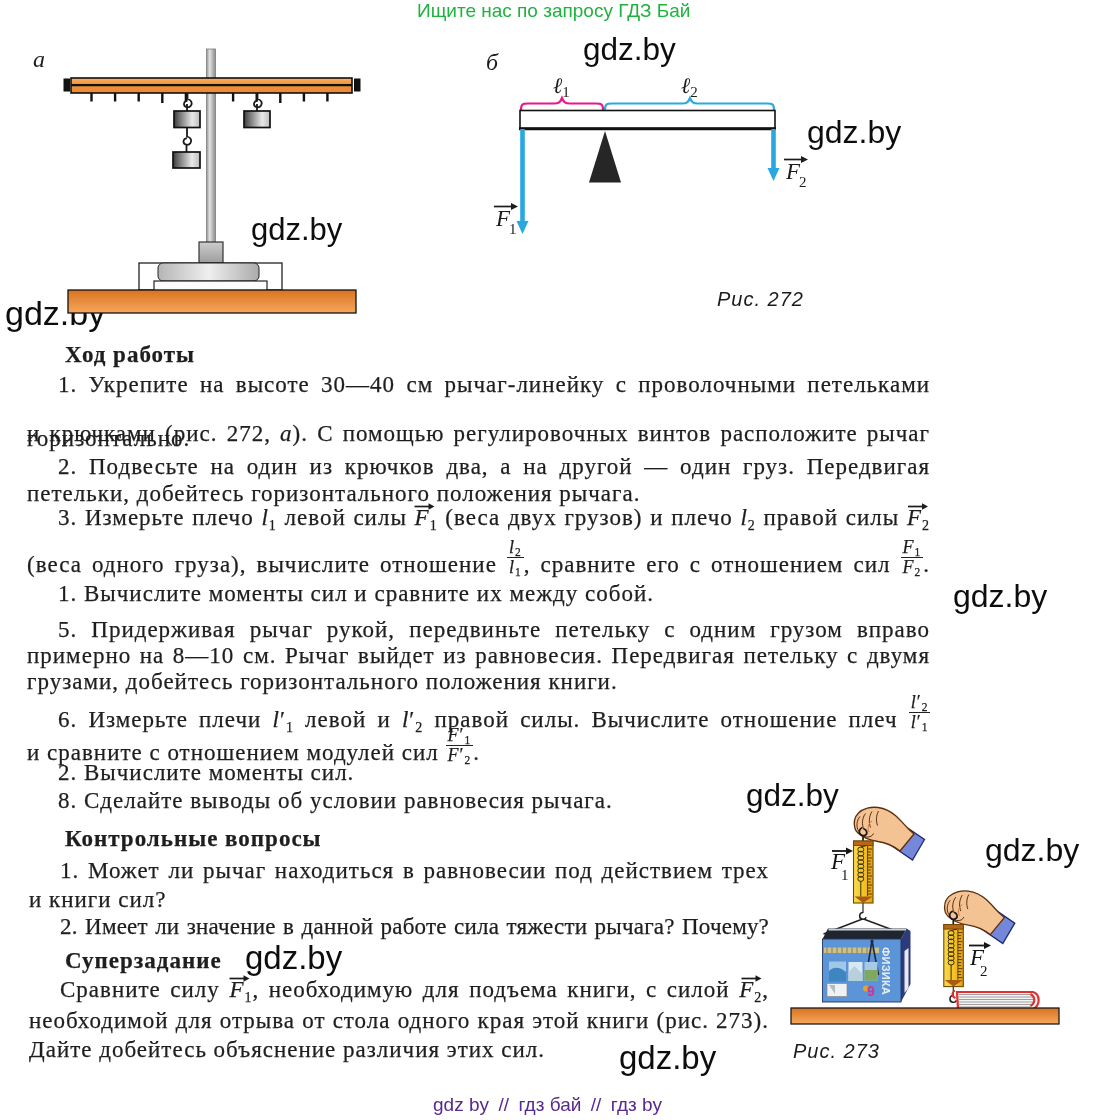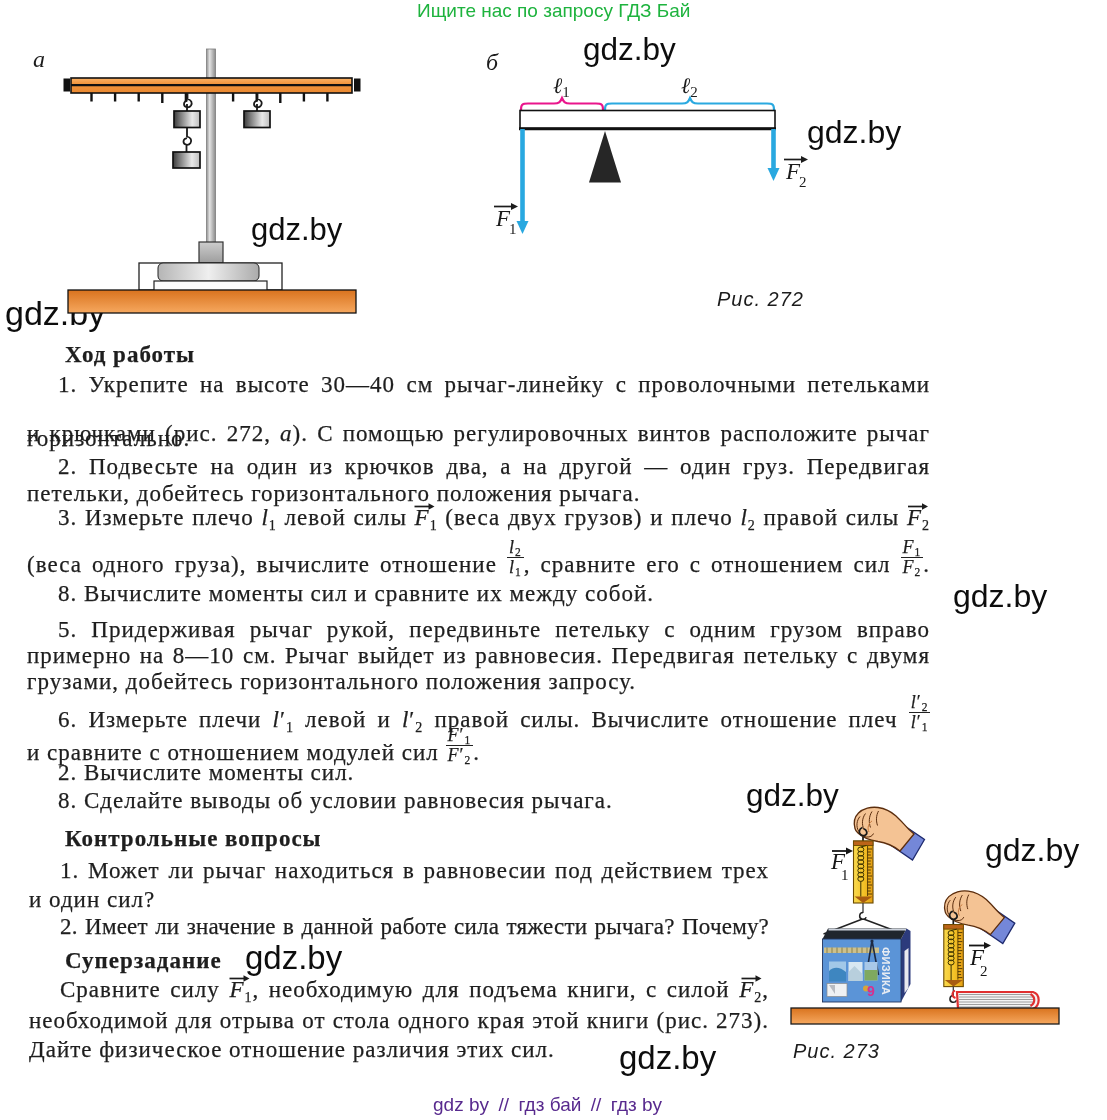--- a/index.html
+++ b/index.html
@@ -36,36 +36,36 @@
 <div class="wm" style="left:433px;top:1094px;font-size:19px;color:#582a8e">gdz by // гдз бай // гдз by</div>
 
 <div class="ln hd" style="top:342px">Ход работы</div>
 <div class="ln jf in" style="top:372px">1. Укрепите на высоте 30—40 см рычаг-линейку с проволочными петельками</div>
 <div class="ln jf" style="top:421px">и крючками (рис. 272, <i>а</i>). С помощью регулировочных винтов расположите рычаг</div>
 <div class="ln" style="top:426px">горизонтально.</div>
 <div class="ln jf in" style="top:454px">2. Подвесьте на один из крючков два, а на другой — один груз. Передвигая</div>
 <div class="ln" style="top:481px">петельки, добейтесь горизонтального положения рычага.</div>
 <div class="ln jf in" style="top:505px">3. Измерьте плечо <i>l</i><sub>1</sub> левой силы <span class="vec">F</span><sub>1</sub> (веса двух грузов) и плечо <i>l</i><sub>2</sub> правой силы <span class="vec">F</span><sub>2</sub></div>
 <div class="ln jf" style="top:547px">(веса одного груза), вычислите отношение <span class="fr"><span class="n"><i>l</i><sub>2</sub></span><span class="d"><i>l</i><sub>1</sub></span></span>, сравните его с отношением сил <span class="fr"><span class="n"><i>F</i><sub>1</sub></span><span class="d"><i>F</i><sub>2</sub></span></span>.</div>
-<div class="ln in" style="top:581px">8. Вычислите моменты сил и сравните их между собой.</div>
+<div class="ln in" style="top:581px">1. Вычислите моменты сил и сравните их между собой.</div>
 <div class="ln jf in" style="top:617px">5. Придерживая рычаг рукой, передвиньте петельку с одним грузом вправо</div>
 <div class="ln jf" style="top:643px">примерно на 8—10 см. Рычаг выйдет из равновесия. Передвигая петельку с двумя</div>
-<div class="ln" style="top:669px">грузами, добейтесь горизонтального положения запросу.</div>
+<div class="ln" style="top:669px">грузами, добейтесь горизонтального положения книги.</div>
 <div class="ln in" id="p6l1" style="top:702px;word-spacing:4.4px">6. Измерьте плечи <i>l</i>′<sub>1</sub> левой и <i>l</i>′<sub>2</sub> правой силы. Вычислите отношение плеч <span class="fr"><span class="n"><i>l</i>′<sub>2</sub></span><span class="d"><i>l</i>′<sub>1</sub></span></span></div>
 <div class="ln" style="top:735px">и сравните с отношением модулей сил <span class="fr"><span class="n"><i>F</i>′<sub>1</sub></span><span class="d"><i>F</i>′<sub>2</sub></span></span>.</div>
 <div class="ln in" style="top:760px">2. Вычислите моменты сил.</div>
 <div class="ln in" style="top:788px">8. Сделайте выводы об условии равновесия рычага.</div>
 <div class="ln hd" style="top:826px">Контрольные вопросы</div>
 <div class="ln jf nr in" style="top:858px">1. Может ли рычаг находиться в равновесии под действием трех</div>
-<div class="ln nr" style="top:887px">и один сил?</div>
+<div class="ln nr" style="top:887px">и книги сил?</div>
 <div class="ln jf nr in" style="top:914px;letter-spacing:0.2px">2. Имеет ли значение в данной работе сила тяжести рычага? Почему?</div>
 <div class="ln hd" style="top:948px">Суперзадание</div>
 <div class="ln jf nr in" style="top:977px">Сравните силу <span class="vec">F</span><sub>1</sub>, необходимую для подъема книги, с силой <span class="vec">F</span><sub>2</sub>,</div>
 <div class="ln jf nr" style="top:1008px">необходимой для отрыва от стола одного края этой книги (рис. 273).</div>
-<div class="ln nr" style="top:1037px">Дайте физическое отношение различия этих сил.</div>
+<div class="ln nr" style="top:1037px">Дайте добейтесь объяснение различия этих сил.</div>
 
 <svg width="1107" height="1120" viewBox="0 0 1107 1120" font-family="Liberation Sans, sans-serif">
 <defs>
 <linearGradient id="rodg" x1="0" y1="0" x2="1" y2="0">
         <stop offset="0" stop-color="#8f8f8f"></stop>
         <stop offset="0.35" stop-color="#e3e3e3"></stop>
         <stop offset="1" stop-color="#8a8a8a"></stop>
       </linearGradient>
 <linearGradient id="barg" x1="0" y1="0" x2="0" y2="1">
         <stop offset="0" stop-color="#fbb266"></stop>

